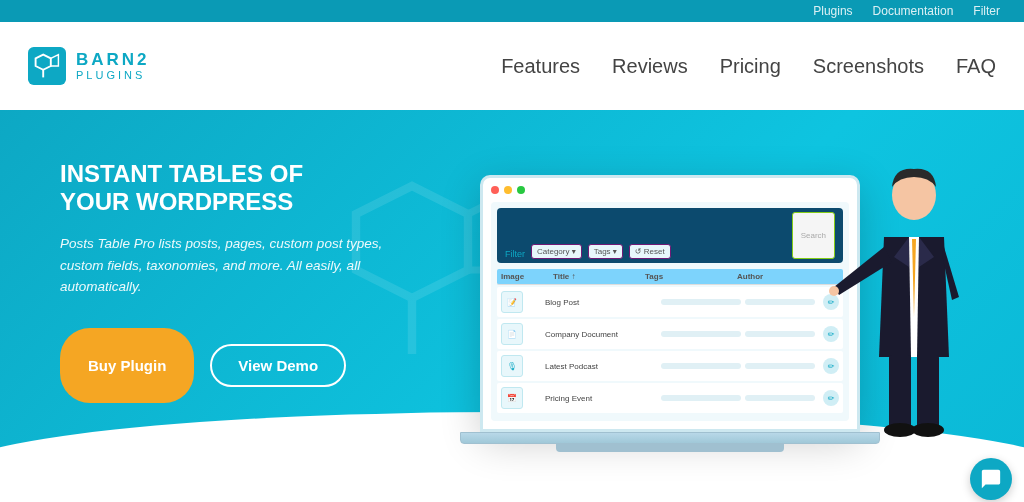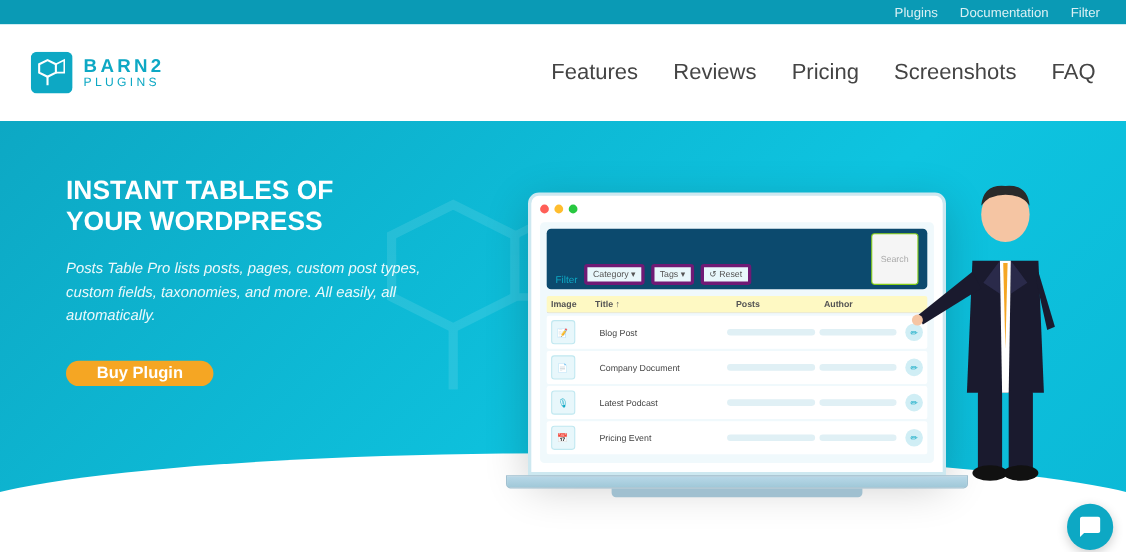--- a/index.html
+++ b/index.html
@@ -122,21 +122,21 @@
     .hero-buttons {
       display: flex;
       gap: 16px;
       align-items: center;
     }
     .btn-buy {
       background: #f5a623;
       color: white;
       border: none;
       border-radius: 30px;
-      padding: 3px 28px;
+      padding: 29px 28px;
       font-size: 15px;
       font-weight: 700;
       cursor: pointer;
     }
     .btn-demo {
       background: transparent;
       color: white;
       border: 2px solid white;
       border-radius: 30px;
       padding: 11px 26px;
@@ -192,45 +192,45 @@
       margin-bottom: 6px;
       background: #0c4a6e;
       padding: 4px 8px;
       border-radius: 4px;
       font-size: 9px;
       color: #0da8c4;
       font-weight: 400;
     }
     .filter-chip {
       background: #e8f7fb;
-      border: 3px solid #701a75;
+      border: 1px solid #701a75;
       border-radius: 3px;
       padding: 2px 5px;
       font-size: 8px;
       color: #555;
     }
     .filter-search {
       margin-left: auto;
       background: #f5f5f5;
       border: 1px solid #84cc16;
       border-radius: 3px;
       padding: 18px 8px;
       font-size: 8px;
       color: #aaa;
     }
     .table-header {
       display: grid;
       grid-template-columns: 40px 1fr 80px 70px 20px;
-      gap: 0;
+      gap: 12px;
       padding: 3px 4px;
       font-size: 8px;
       font-weight: 700;
       color: #555;
       border-bottom: 1px solid #ddd;
-      background: #fef9c3;
+      background: #7dd3fc;
       border-radius: 2px;
       margin-bottom: 2px;
     }
     .table-row-item {
       display: grid;
       grid-template-columns: 40px 1fr 80px 70px 20px;
       gap: 4px;
       padding: 4px 4px;
       font-size: 8px;
       color: #444;
@@ -351,20 +351,21 @@
   </div>
 
   <div class="hero-left">
     <h1 class="hero-title">
       <span>INSTANT TABLES OF</span><br>
       <span>YOUR WORDPRESS</span><br>
     </h1>
     <p class="hero-desc">Posts Table Pro lists posts, pages, custom post types, custom fields, taxonomies, and more. All easily, all automatically.</p>
     <div class="hero-buttons">
       <button class="btn-buy">Buy Plugin</button>
+      <button class="btn-demo">View Demo</button>
     </div>
   </div>
 
   <div class="hero-right">
 
     <div class="laptop">
       <div class="laptop-screen">
         <div class="laptop-titlebar">
           <div class="dot dot-red"></div>
           <div class="dot dot-yellow"></div>
@@ -376,21 +377,21 @@
             <span>Filter</span>
             <span class="filter-chip">Category ▾</span>
             <span class="filter-chip">Tags ▾</span>
             <span class="filter-chip">↺ Reset</span>
             <span class="filter-search">Search</span>
           </div>
 
           <div class="table-header">
             <span>Image</span>
             <span>Title ↑</span>
-            <span>Posts</span>
+            <span>Tags</span>
             <span>Author</span>
             <span></span>
           </div>
 
           <div class="table-row-item">
             <div class="row-icon">📝</div>
             <span>Blog Post</span>
             <div class="row-line"></div>
             <div class="row-line"></div>
             <div class="row-edit">✏</div>

